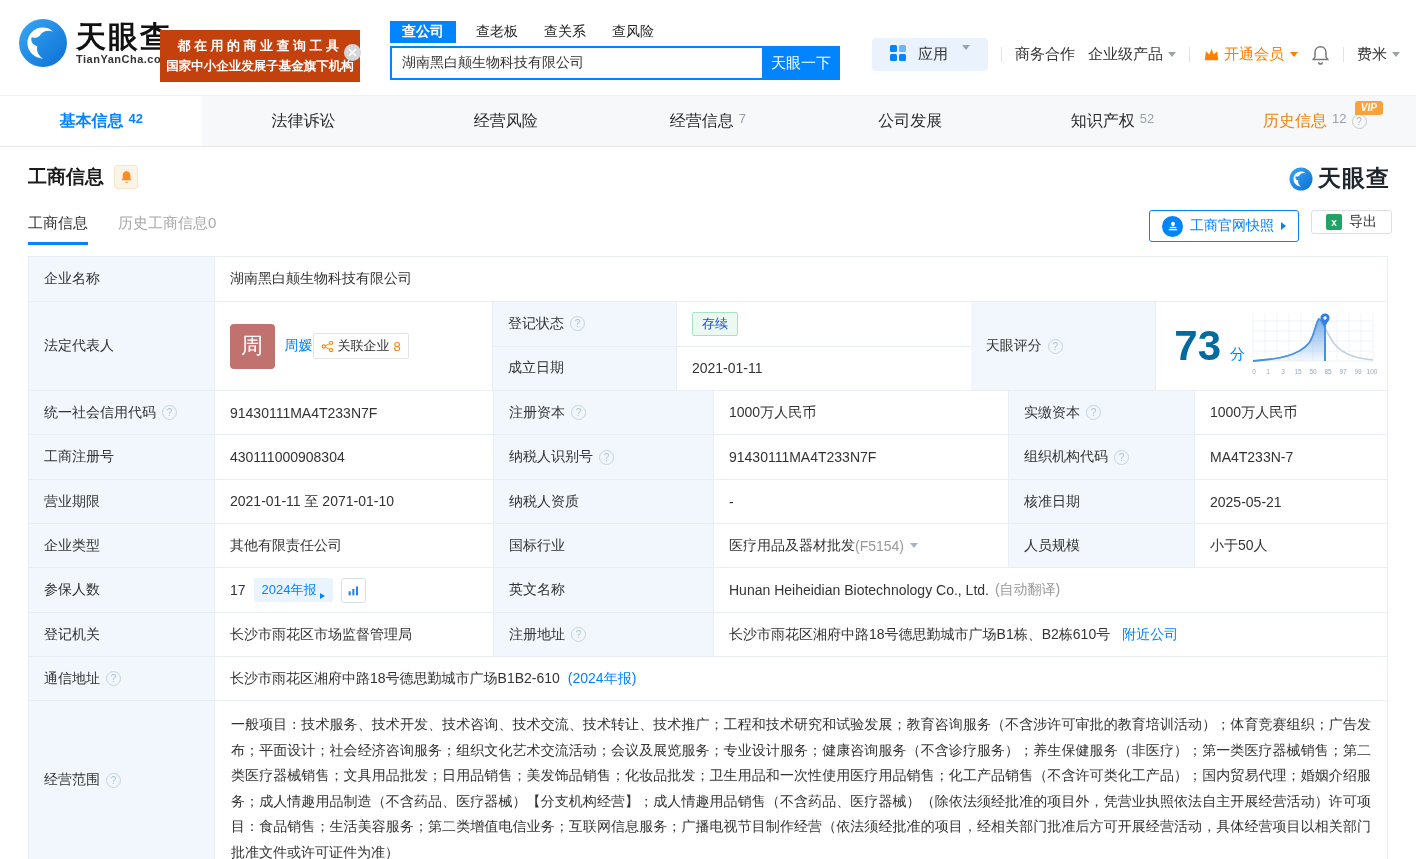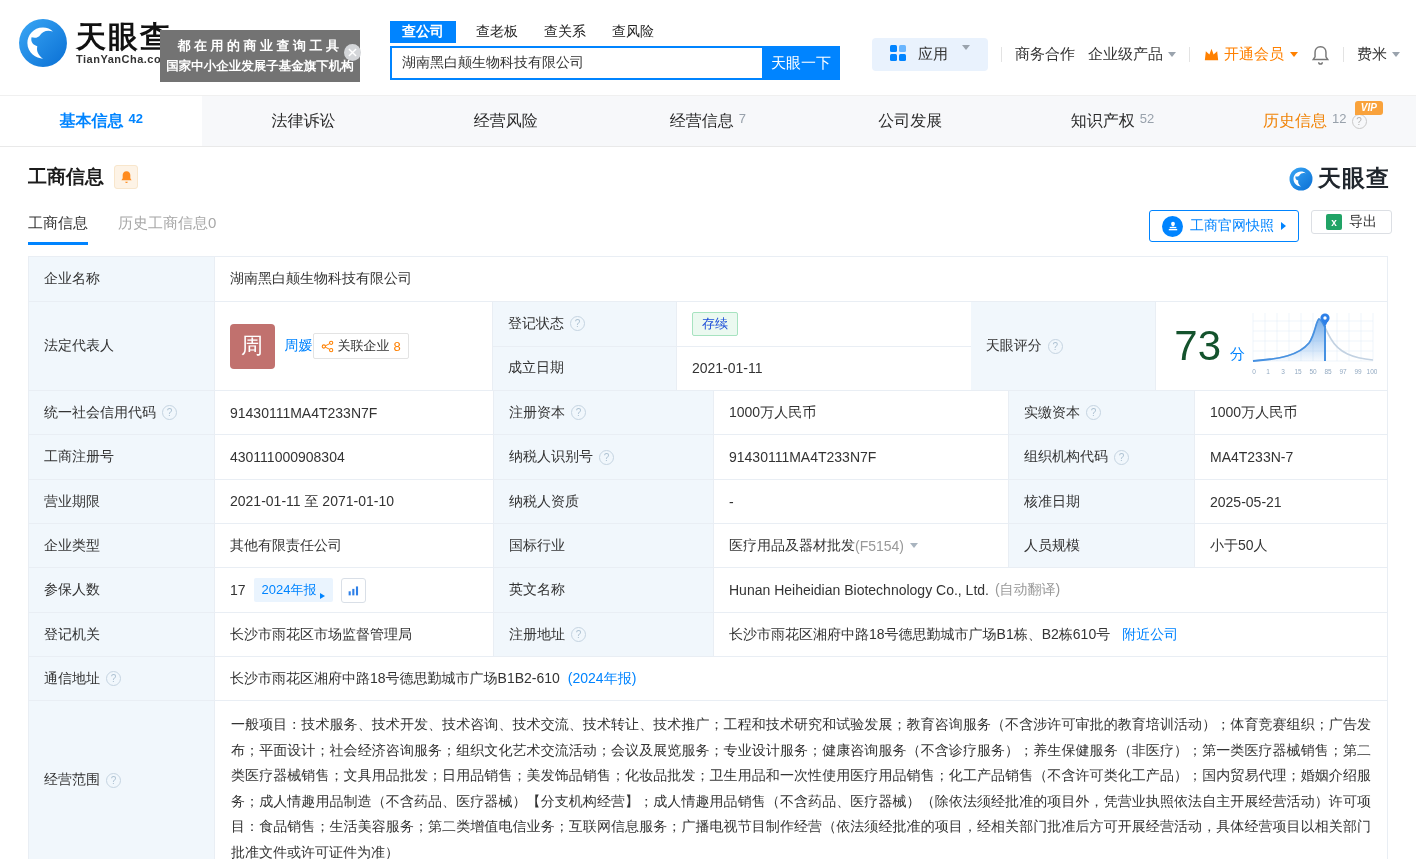--- a/index.html
+++ b/index.html
@@ -6,21 +6,21 @@
   body{width:1416px;height:859px;overflow:hidden;position:relative;background:#fff;
        font-family:"Liberation Sans","DejaVu Sans",sans-serif;color:#333;font-size:14px}
   .hairline{position:absolute;top:10px;left:0;right:0;height:1px;background:#f1f1f1}
 
   
   .header{position:absolute;top:10px;left:0;width:100%;height:85px;background:#fff}
   .logo{position:absolute;left:18px;top:8px;display:flex;align-items:center;gap:8px}
   .logo svg{width:50px;height:50px}
   .logo-txt .brand{font-size:30px;font-weight:bold;color:#111;letter-spacing:2px;line-height:32px}
   .logo-txt .domain{font-size:11px;font-weight:bold;color:#333;letter-spacing:.5px}
-  .banner{position:absolute;left:160px;top:20px;width:200px;height:52px;background:#737373;color:#fff;
+  .banner{position:absolute;left:160px;top:20px;width:200px;height:52px;background:#c2410c;color:#fff;
           display:flex;flex-direction:column;justify-content:center;text-align:center;gap:3px}
   .banner .l1{font-size:13px;font-weight:bold;letter-spacing:3.5px}
   .banner .l2{font-size:12.5px;font-weight:bold}
   .search{position:absolute;left:390px;top:10px}
   .stabs{display:flex;align-items:center;height:24px}
   .stab{font-size:14px;color:#222;margin-right:26px;cursor:pointer}
   .stab.active{background:#0084ff;color:#fff;font-weight:bold;padding:2px 12px;margin-right:20px}
   .sbox{display:flex;margin-top:2px}
   .sinput{width:372px;height:34px;border:2px solid #0084ff;border-right:none;padding:0 30px 0 10px;
           font-size:14px;color:#333;outline:none;font-family:inherit}
@@ -102,21 +102,21 @@
   .status{color:#1d4ed8;background:#ebf9f0;border:1px solid #a7e3c0;border-radius:2px;padding:2px 9px;font-size:13px}
   .graynote{color:#999;margin-left:6px}
   .dimcode{color:#999}
   .dcaret{width:0;height:0;border-left:4px solid transparent;border-right:4px solid transparent;
           border-top:5px solid #a9b4bf;display:inline-block;margin-left:6px}
   .chip-report{background:#eaf4fe;color:#0084ff;font-size:13px;padding:3px 8px;border-radius:2px;margin-left:8px;
                display:inline-flex;align-items:flex-end;gap:3px;cursor:pointer}
   .chip-report .rc{border-left-color:#0084ff;border-top-width:3.5px;border-bottom-width:3.5px}
   .trendbox{width:25px;height:25px;border:1px solid #d9dfe7;border-radius:3px;display:flex;align-items:center;
             justify-content:center;margin-left:8px;cursor:pointer}
-  .score-num{font-size:42px;font-weight:normal;color:#14532d;line-height:1}
+  .score-num{font-size:42px;font-weight:bold;color:#0369a1;line-height:1}
   .score-unit{font-size:15px;color:#0084ff;margin-left:3px;margin-top:16px}
   .scorecell{gap:6px;padding:0 10px 0 18px}
   .scopeval{display:block;padding:11px 16px;line-height:25.5px;text-align:justify}
 </style>
 </head>
 <body>
 
 <svg width="0" height="0" style="position:absolute">
   <defs>
     <linearGradient id="lg" x1="0" y1="0" x2="1" y2="1">

